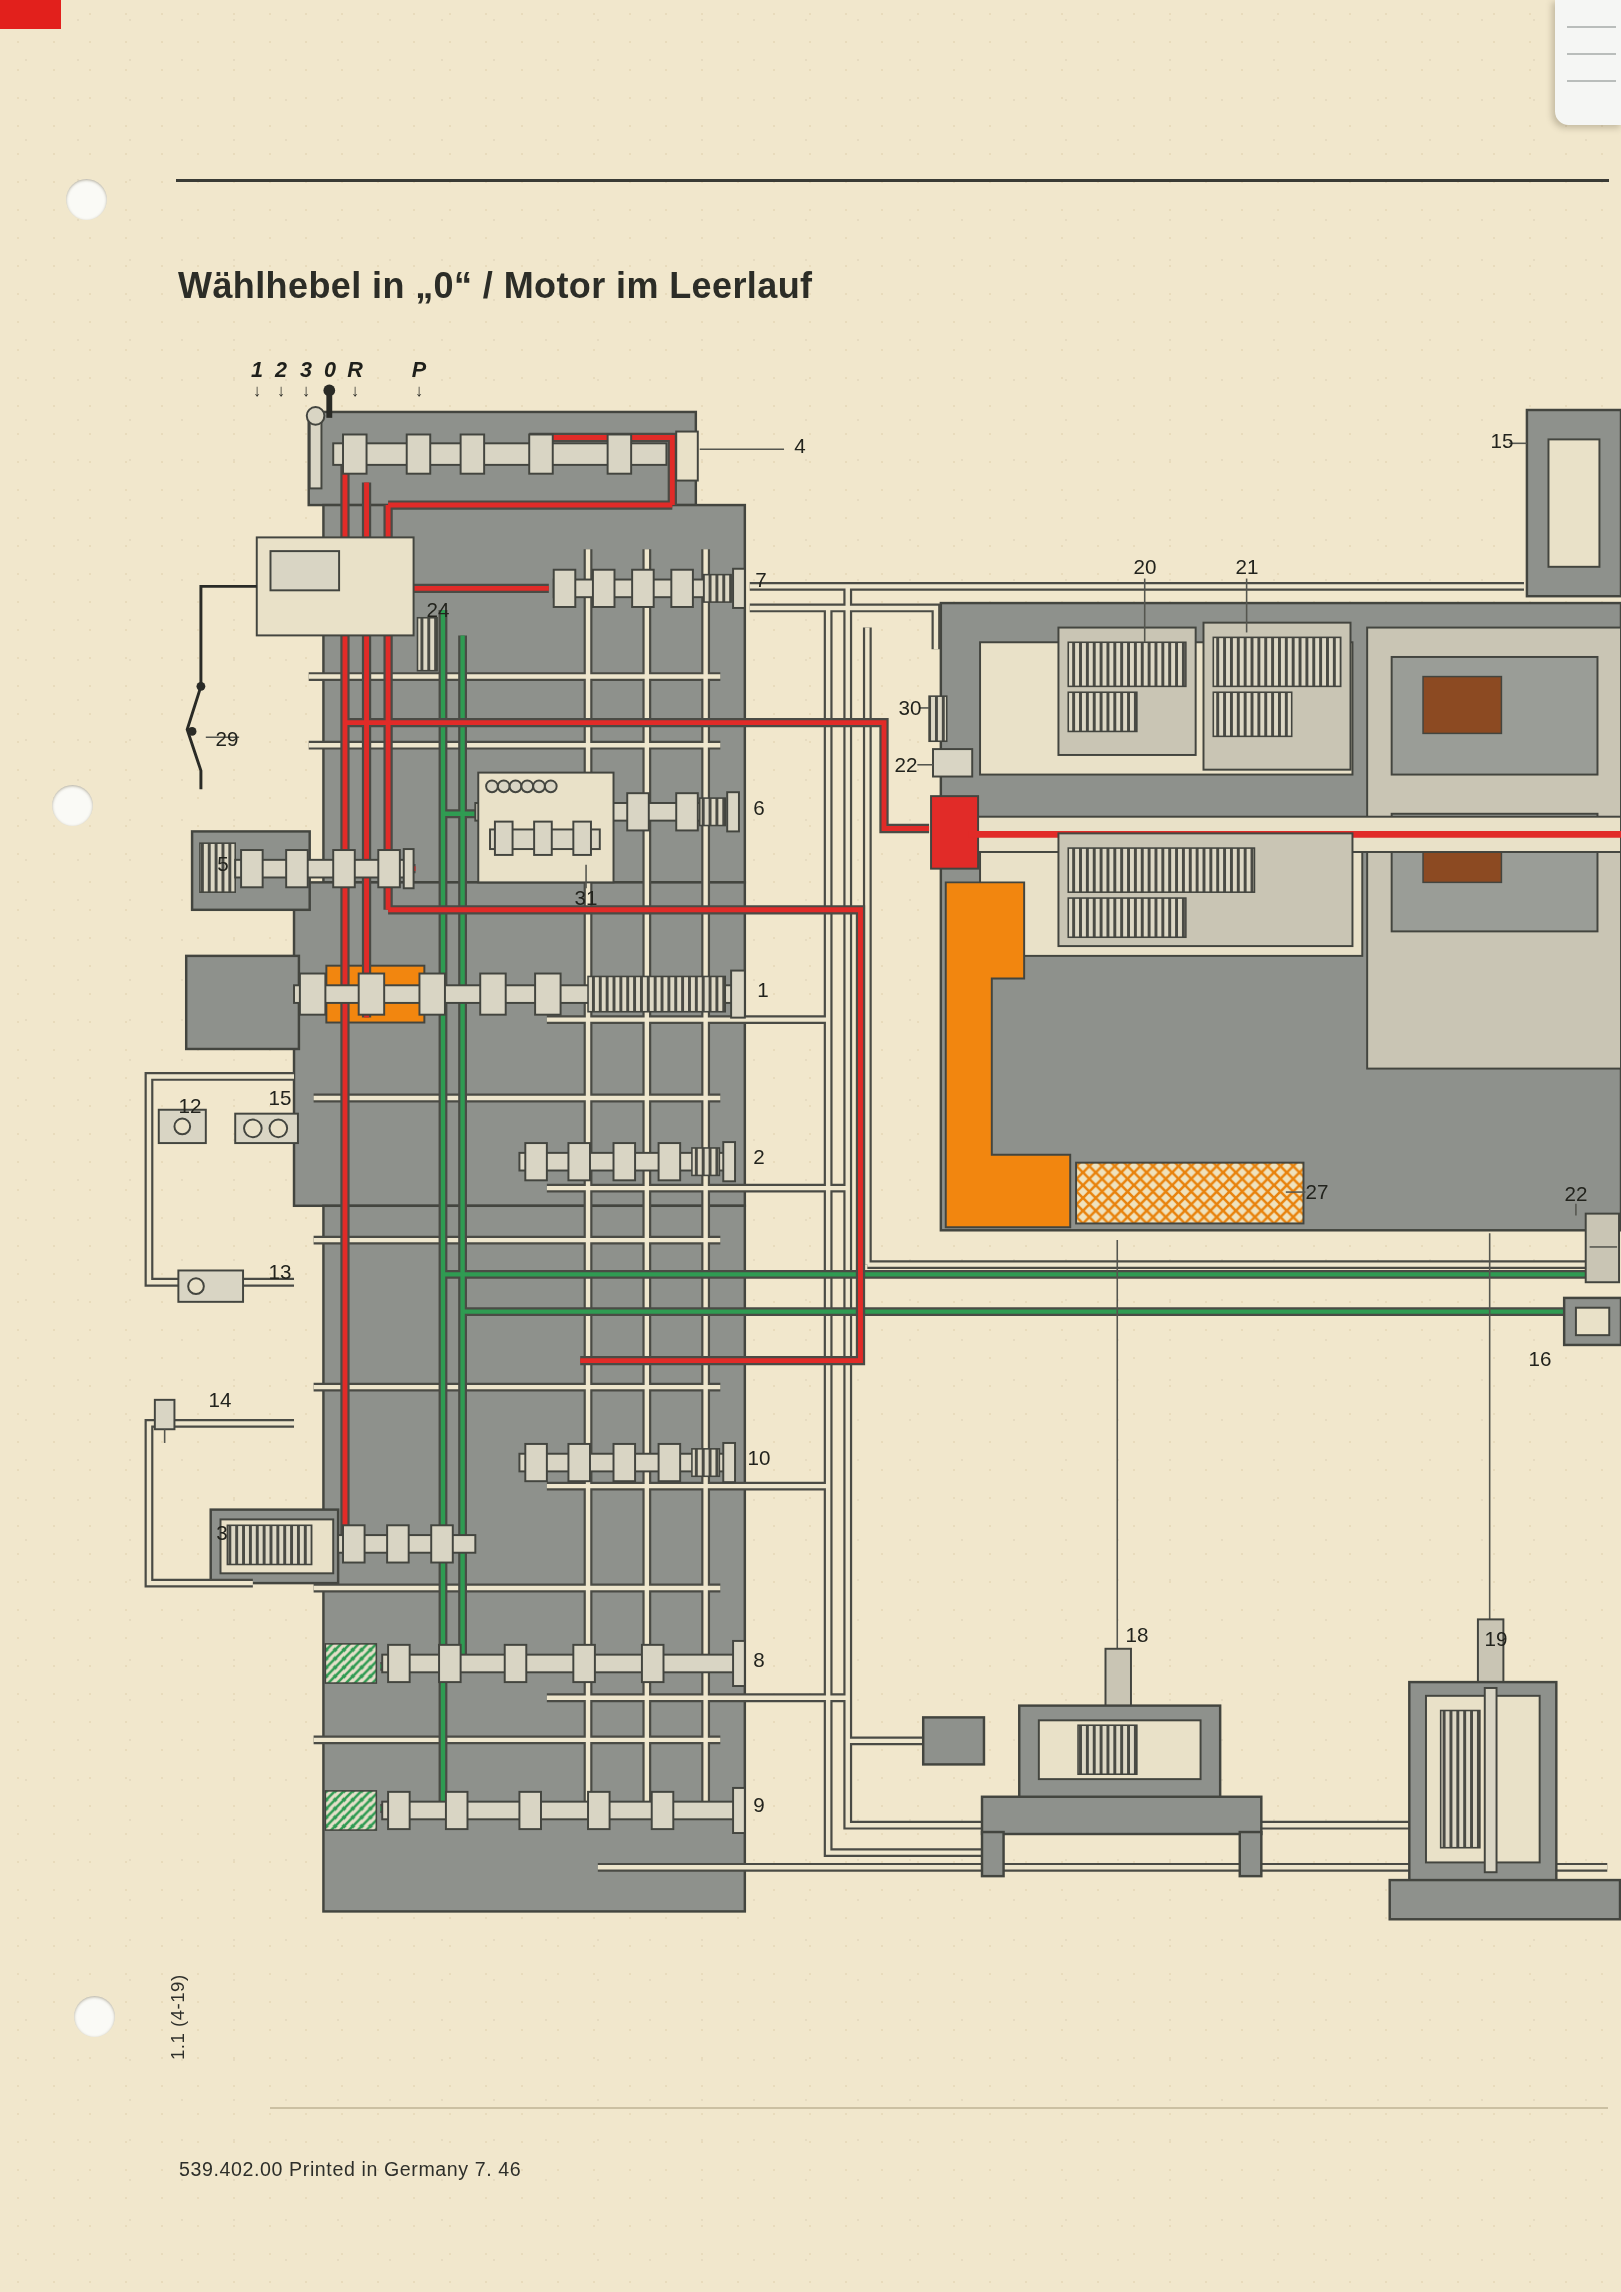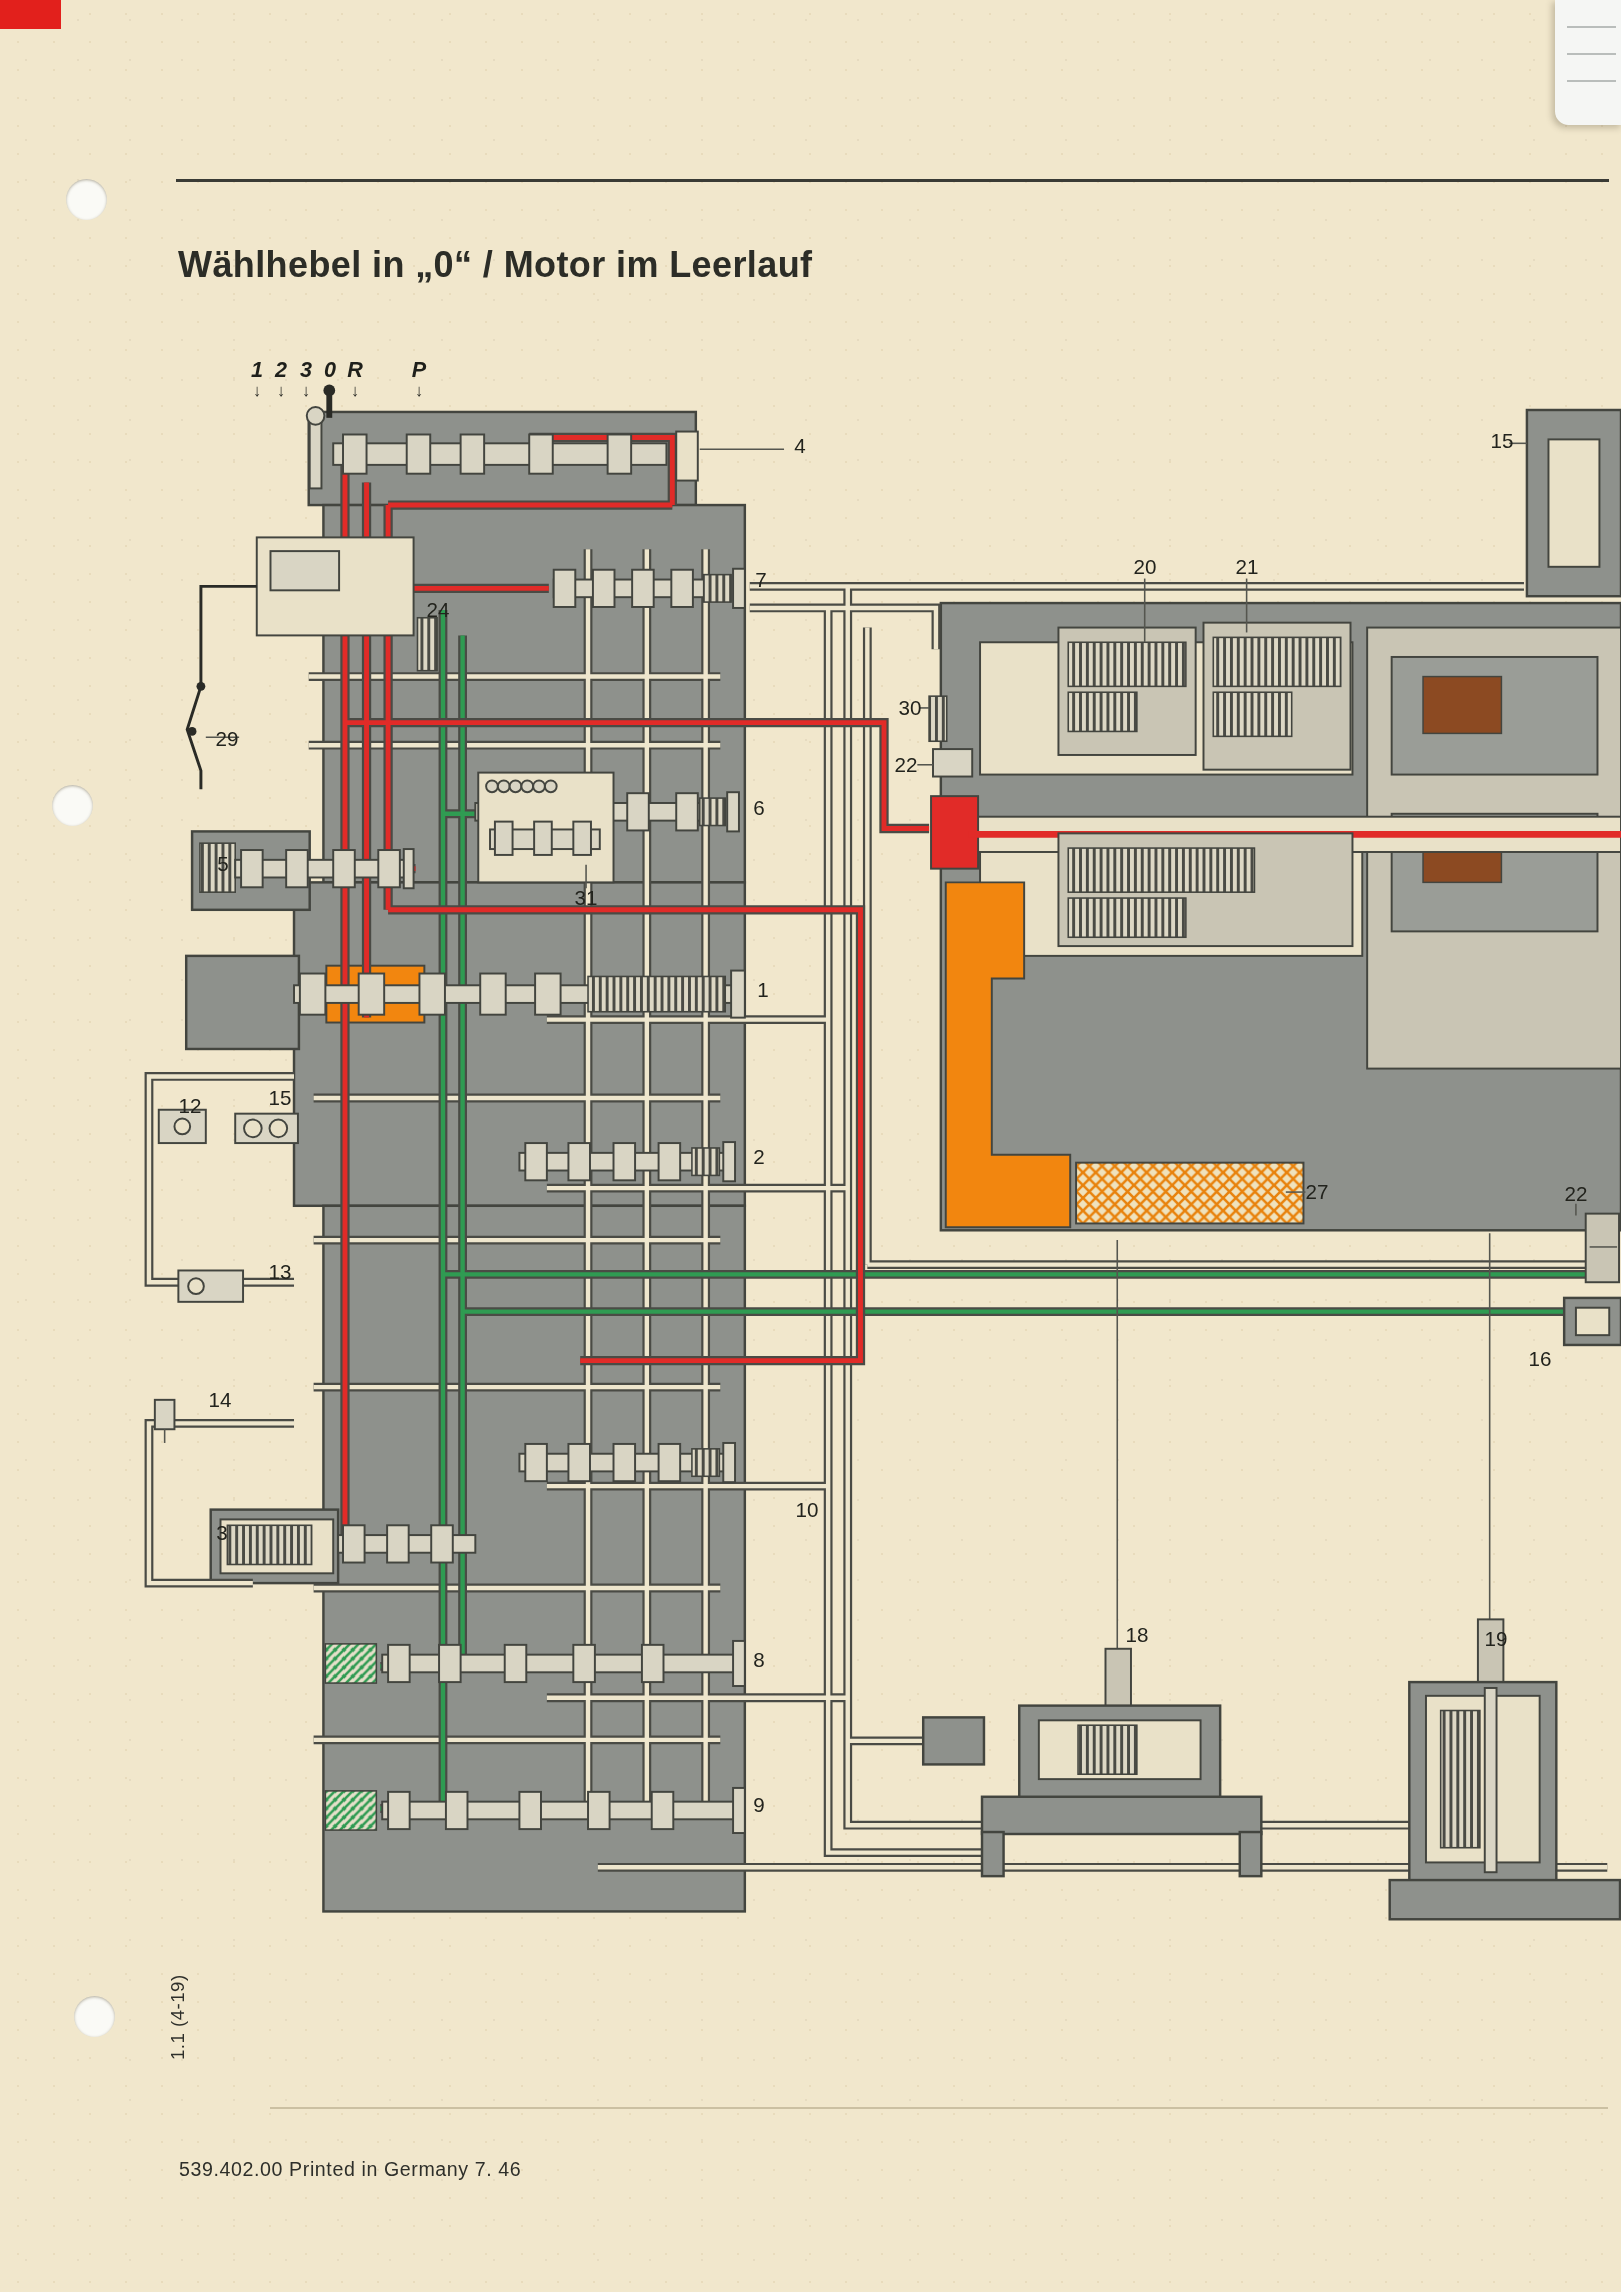--- a/index.html
+++ b/index.html
@@ -20,21 +20,21 @@
     background:#f5f6f4; border-bottom-left-radius:13.7px;
     box-shadow:-2.9px 2.9px 5.9px rgba(60,50,30,.25);
   }
   .next-page-corner .rule { position:absolute; left:11.8px; width:49px; height:2px; background:#b9bdbb; }
   .punch-hole {
     position:absolute; width:41px; height:41px; border-radius:50%;
     background:#fafaf6; box-shadow:inset 0 1px 2.9px rgba(90,80,50,.45);
   }
   .top-rule { position:absolute; left:176px; top:179px; width:1433px; height:2.9px; background:#3a3b35; }
   .bottom-rule { position:absolute; left:270px; top:2107px; width:1338px; height:2px; background:#c2b697; opacity:.8; }
-  .page-title { position:absolute; left:178px; top:220px; font-size:36px; letter-spacing:0.4px; color:#2c2d27; }
+  .page-title { position:absolute; left:178px; top:241px; font-size:36px; letter-spacing:0.4px; color:#2c2d27; }
   .footer-text { position:absolute; left:179px; top:2158px; font-size:19.6px; letter-spacing:0.6px; color:#2e2f2a; }
   .side-label {
     position:absolute; left:167px; top:2060px; transform-origin:0 0; transform:rotate(-90deg);
     font-size:18.6px; color:#2e2f2a; letter-spacing:0.5px;
   }
   .sel-item { position:absolute; top:359px; transform:translateX(-50%); text-align:center;
     font-style:italic; font-weight:700; font-size:21.6px; color:#1f201b; line-height:1; }
   .sel-item .arr { display:block; font-style:normal; font-weight:400; font-size:16.7px; margin-top:2.9px; }
   .callout { position:absolute; transform:translate(-50%,-50%); font-size:20.6px; color:#22231d; }
   svg.diagram { position:absolute; left:0; top:0; }
@@ -517,21 +517,21 @@
       <span class="callout" style="left: 586px; top: 898px;">31</span>
       <span class="callout" style="left: 763px; top: 990px;">1</span>
       <span class="callout" style="left: 190px; top: 1106px;">12</span>
       <span class="callout" style="left: 280px; top: 1098px;">15</span>
       <span class="callout" style="left: 759px; top: 1157px;">2</span>
       <span class="callout" style="left: 1317px; top: 1192px;">27</span>
       <span class="callout" style="left: 1576px; top: 1194px;">22</span>
       <span class="callout" style="left: 280px; top: 1272px;">13</span>
       <span class="callout" style="left: 1540px; top: 1319px; margin-top: 40px;">16</span>
       <span class="callout" style="left: 220px; top: 1400px;">14</span>
-      <span class="callout" style="left: 759px; top: 1510px; margin-left: 48px;">10</span>
+      <span class="callout" style="left: 759px; top: 1458px;">10</span>
       <span class="callout" style="left: 222px; top: 1533px;">3</span>
       <span class="callout" style="left: 759px; top: 1660px;">8</span>
       <span class="callout" style="left: 1137px; top: 1635px;">18</span>
       <span class="callout" style="left: 1496px; top: 1639px;">19</span>
       <span class="callout" style="left: 759px; top: 1805px;">9</span>
     </div>
 
   <div class="bottom-rule"></div>
   <div class="footer-text">539.402.00  Printed in Germany  7. 46</div>
   <div class="side-label">1.1 (4-19)</div>

